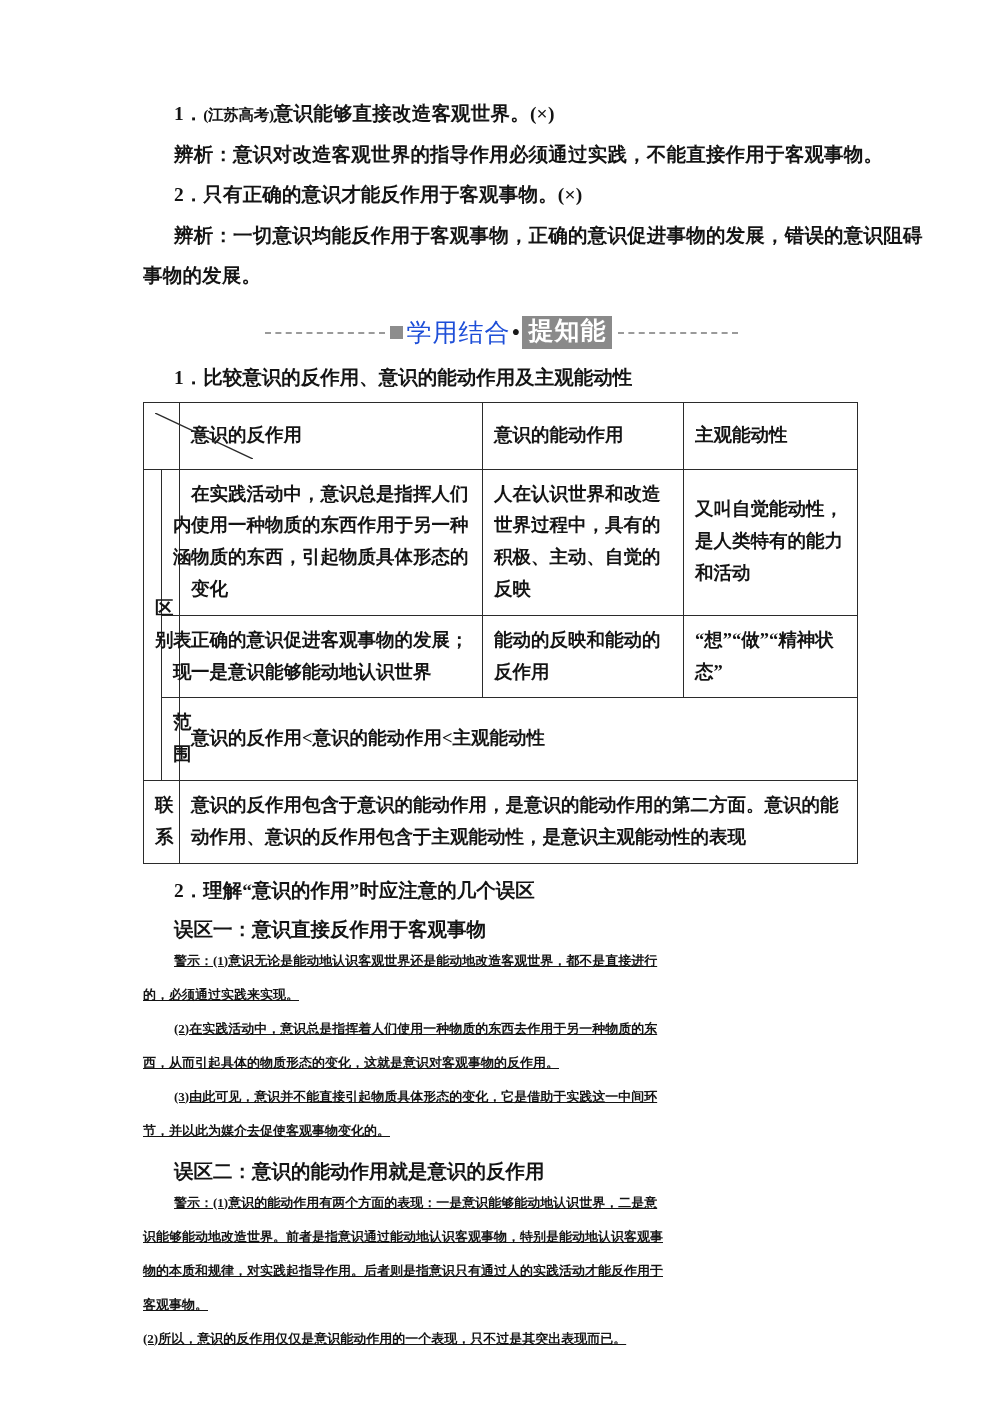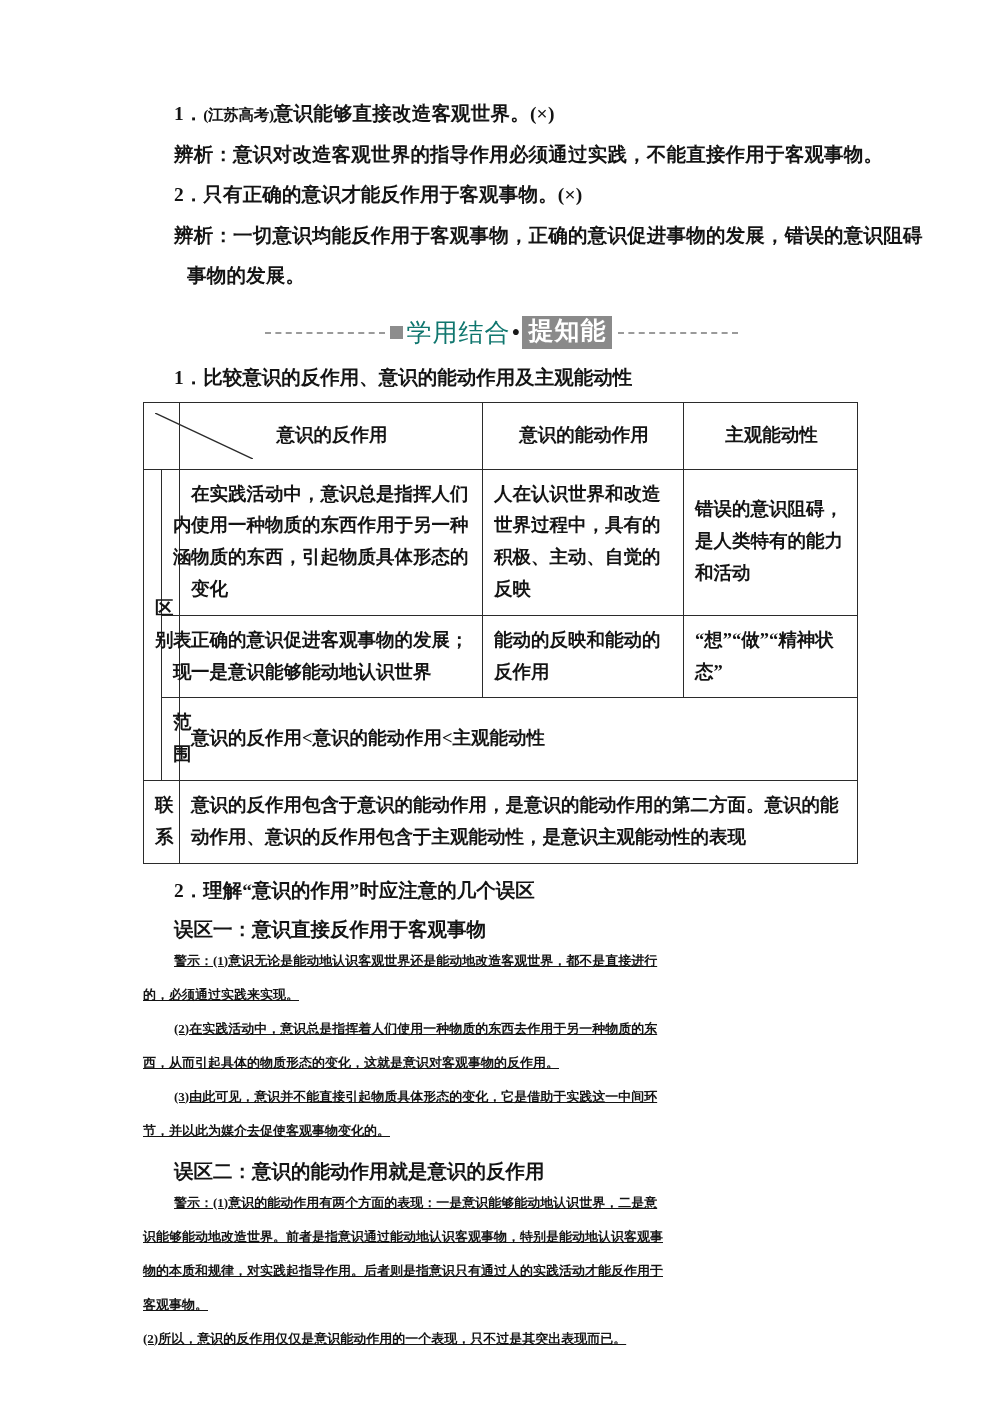--- a/index.html
+++ b/index.html
@@ -37,21 +37,20 @@
     padding-left: 31px;
   }
   .a-line {
     margin-bottom: 21px;
     padding-left: 31px;
     text-align: right;
   }
   .a-cont {
     margin-bottom: 21px;
     padding-left: 0px;
-    margin-left: 44px;
   }
   .num { letter-spacing: 0px; }
   .src {
     font-size: 15.5px;
     font-weight: bold;
     letter-spacing: -0.3px;
   }
 
   
   .sec-head {
@@ -73,21 +72,21 @@
   .sq {
     width: 13px; height: 13px;
     background: #8d8d8d;
     flex: 0 0 13px;
     margin-right: 4px;
   }
   .sec-a {
     font-size: 25px;
     font-family: "Liberation Serif", "DejaVu Serif", serif;
     letter-spacing: 1px;
-    color: #0f766e;
+    color: #1d4ed8;
     white-space: nowrap;
   }
   .sec-dot {
     font-size: 25px;
     margin: 0 2px 0 1px;
     color: #1a1a1a;
   }
   .sec-b {
     background: #8a8a8a;
     color: #ffffff;
@@ -124,21 +123,20 @@
     line-height: 1.72;
     color: #141414;
   }
   td.corner {
     padding: 0;
     position: relative;
     height: 48px;
   }
   td.corner svg { display: block; }
   td.colhead {
-    text-align: center;
     padding: 11px 4px;
     line-height: 1.2;
   }
   td.rowlbl {
     width: 64px;
     padding: 9px 2px;
   }
   td.sidelbl {
     text-align: center;
     width: 35px;
@@ -217,21 +215,21 @@
     </tr>
 
     <tr>
       <td class="sidelbl" rowspan="3">
         <span>区</span>
         <span>别</span>
       </td>
       <td class="rowlbl">内涵</td>
       <td class="c1">在实践活动中，意识总是指挥人们使用一种物质的东西作用于另一种物质的东西，引起物质具体形态的变化</td>
       <td class="c2">人在认识世界和改造世界过程中，具有的积极、主动、自觉的反映</td>
-      <td class="c3">错误的意识阻碍，是人类特有的能力和活动</td>
+      <td class="c3">又叫自觉能动性，是人类特有的能力和活动</td>
     </tr>
 
     <tr>
       <td class="rowlbl">表现</td>
       <td class="c1">正确的意识促进客观事物的发展；一是意识能够能动地认识世界</td>
       <td class="c2">能动的反映和能动的反作用</td>
       <td class="c3">“想”“做”“精神状态”</td>
     </tr>
 
     <tr>

